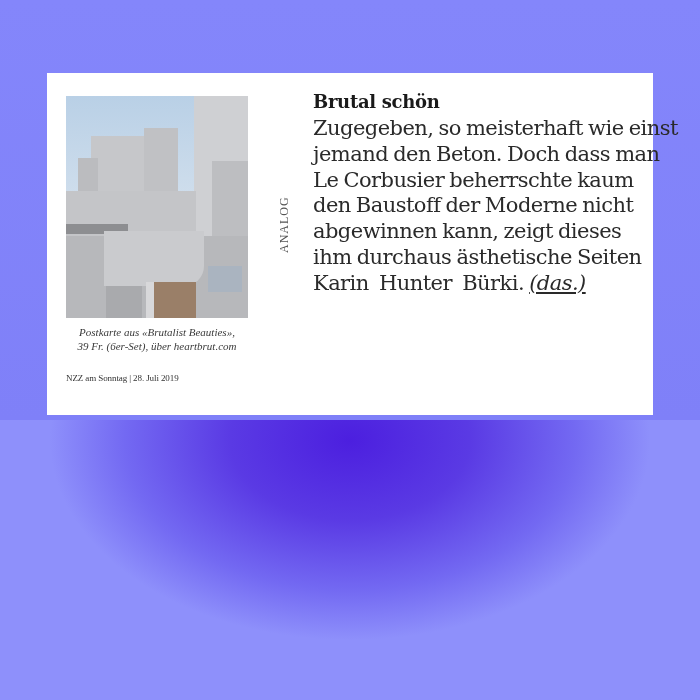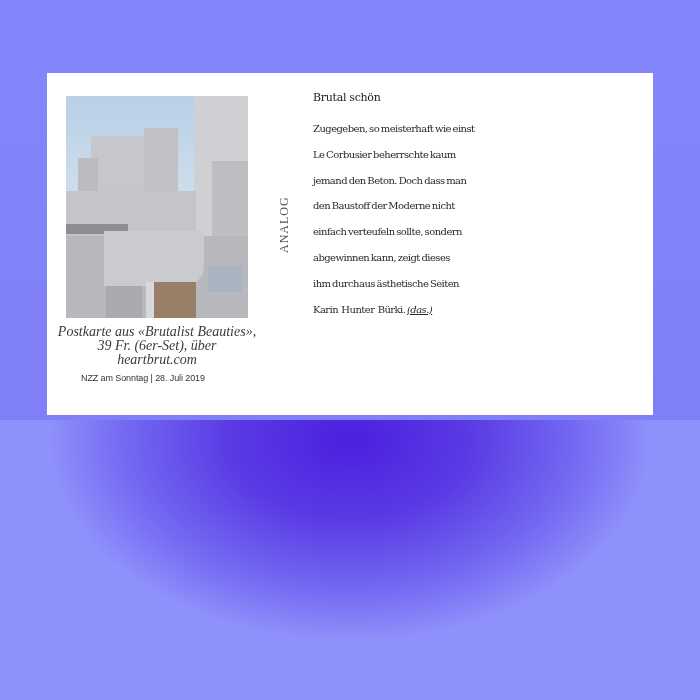--- a/index.html
+++ b/index.html
@@ -17,45 +17,44 @@
       background: #ffffff;
     }
     .photo {
       position: absolute; left: 19px; top: 23px; width: 182px; height: 222px;
       overflow: hidden;
       background: linear-gradient(180deg, #b9d0e6 0%, #d6e2ee 60%, #e6ebf0 100%);
     }
     .photo .blk { position: absolute; }
     .caption {
       position: absolute; left: 10px; top: 252px; width: 200px;
-      text-align: center; font-style: italic; font-size: 14px; line-height: 14px;
+      text-align: center; font-style: italic; font-size: 11px; line-height: 14px;
       color: #3a3a3a; font-family: "Liberation Serif", serif;
     }
     .source {
       position: absolute; left: 19px; top: 300px;
-      font-family: Liberation Sans, sans-serif; font-size: 9px; color: #333;
+      font-family: Liberation Serif, serif; font-size: 9px; color: #333;
       letter-spacing: -0.1px;
-      margin-left: 15px;
     }
     .kicker {
       position: absolute; left: 236px; top: 150px; width: 0; height: 0;
     }
     .kicker span {
       position: absolute; transform: rotate(-90deg); transform-origin: left top;
       left: -6px; top: 30px; white-space: nowrap;
       font-family: "Liberation Serif", serif; font-size: 12px; letter-spacing: 1px; color: #555;
     }
     .title {
       position: absolute; left: 266px; top: 18px;
-      font-family: "DejaVu Serif", serif; font-weight: normal; font-size: 11px; color: #1a1a1a;
+      font-family: "DejaVu Serif", serif; font-weight: bold; font-size: 18px; color: #1a1a1a;
       letter-spacing: -0.3px;
     }
     .body {
       position: absolute; left: 266px; top: 43px; width: 340px;
-      font-family: "DejaVu Serif", serif; font-size: 10px; line-height: 25.8px; color: #2a2a2a;
+      font-family: "DejaVu Serif", serif; font-size: 21px; line-height: 25.8px; color: #2a2a2a;
       letter-spacing: -0.55px; word-spacing: -1px;
     }
     .body div { white-space: nowrap; }
     .body em { font-style: italic; text-decoration: underline; }
   </style>
 </head>
 <body>
 
 <div class="bg-top"></div>
 
@@ -84,21 +83,20 @@
   <div class="source">NZZ am Sonntag | 28. Juli 2019</div>
 
   <div class="kicker">
     <span>ANALOG</span>
   </div>
 
   <div class="title">Brutal schön</div>
 
   <div class="body">
     <div>Zugegeben, so meisterhaft wie einst</div>
+    <div>jemand den Beton. Doch dass man</div>
     <div>Le Corbusier beherrschte kaum</div>
-    <div>jemand den Beton. Doch dass man</div>
     <div>den Baustoff der Moderne nicht</div>
-    <div>einfach verteufeln sollte, sondern</div>
     <div>abgewinnen kann, zeigt dieses</div>
     <div>ihm durchaus ästhetische Seiten</div>
     <div style="white-space:pre;"><span>Karin  Hunter  Bürki.</span> <em>(das.)</em></div>
   </div>
 </div>
 
 </body></html>

